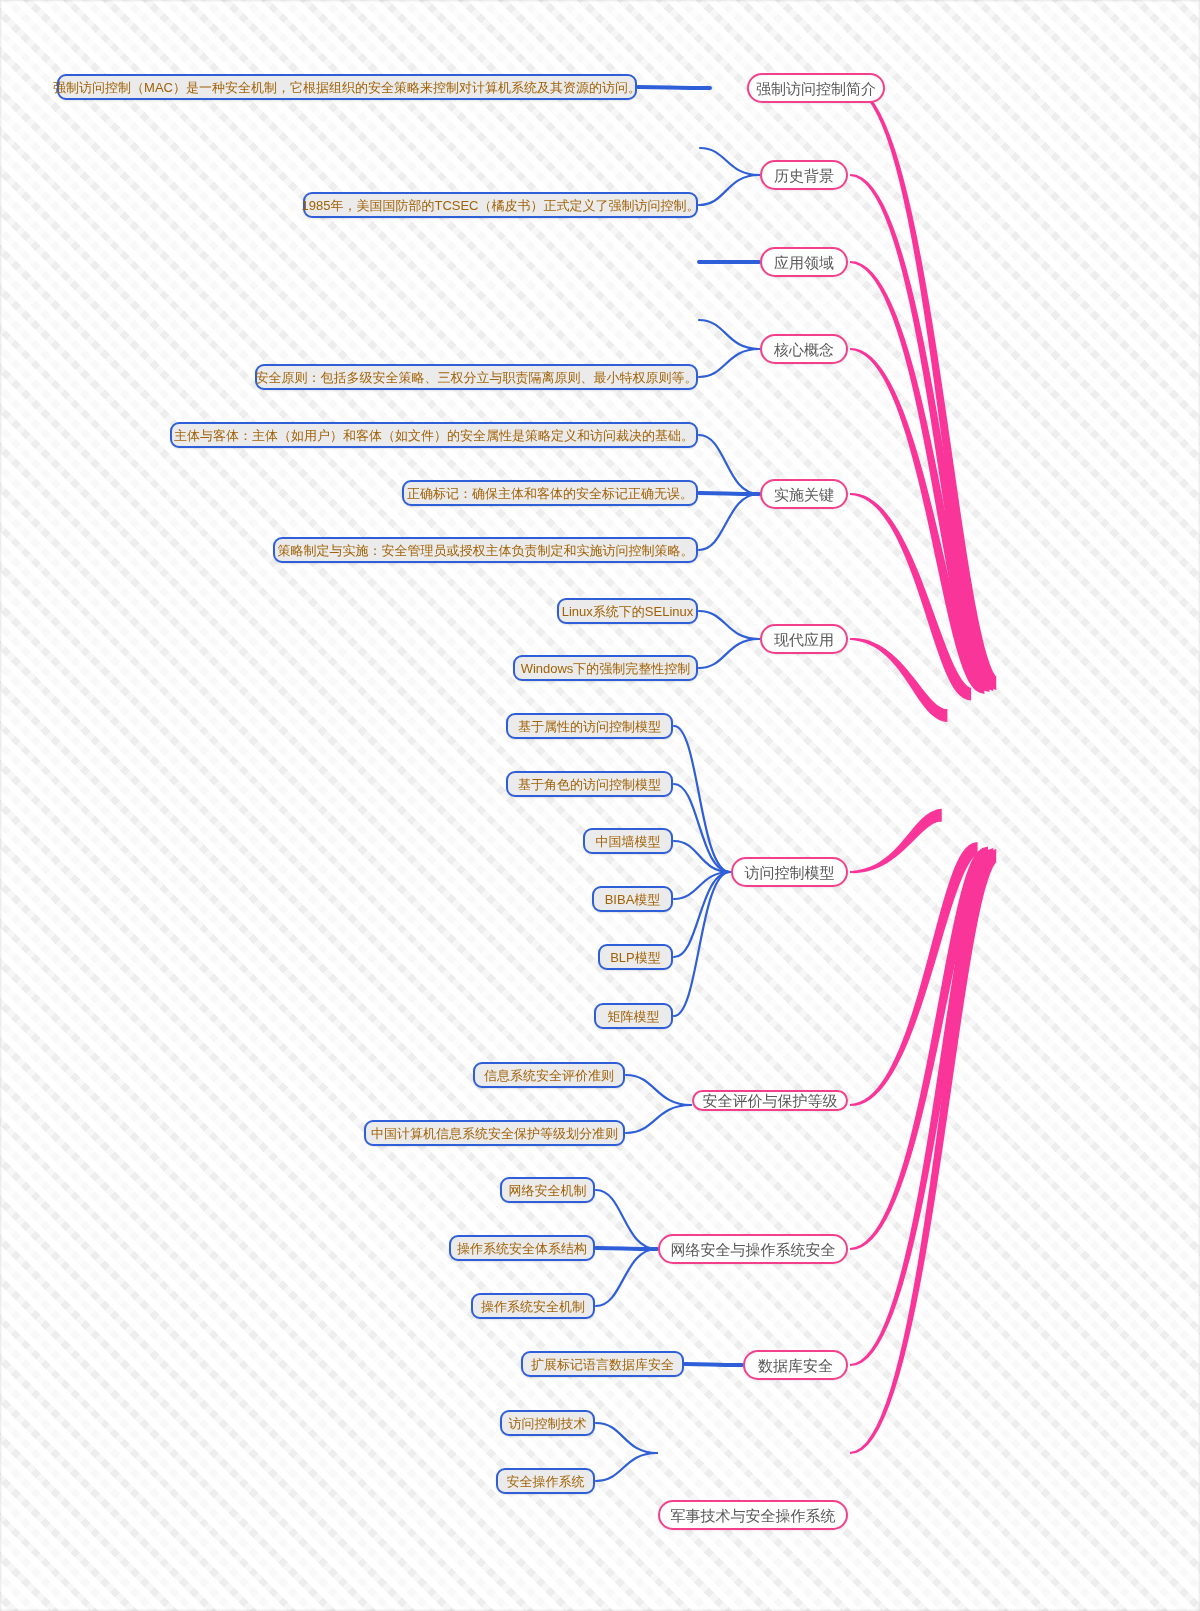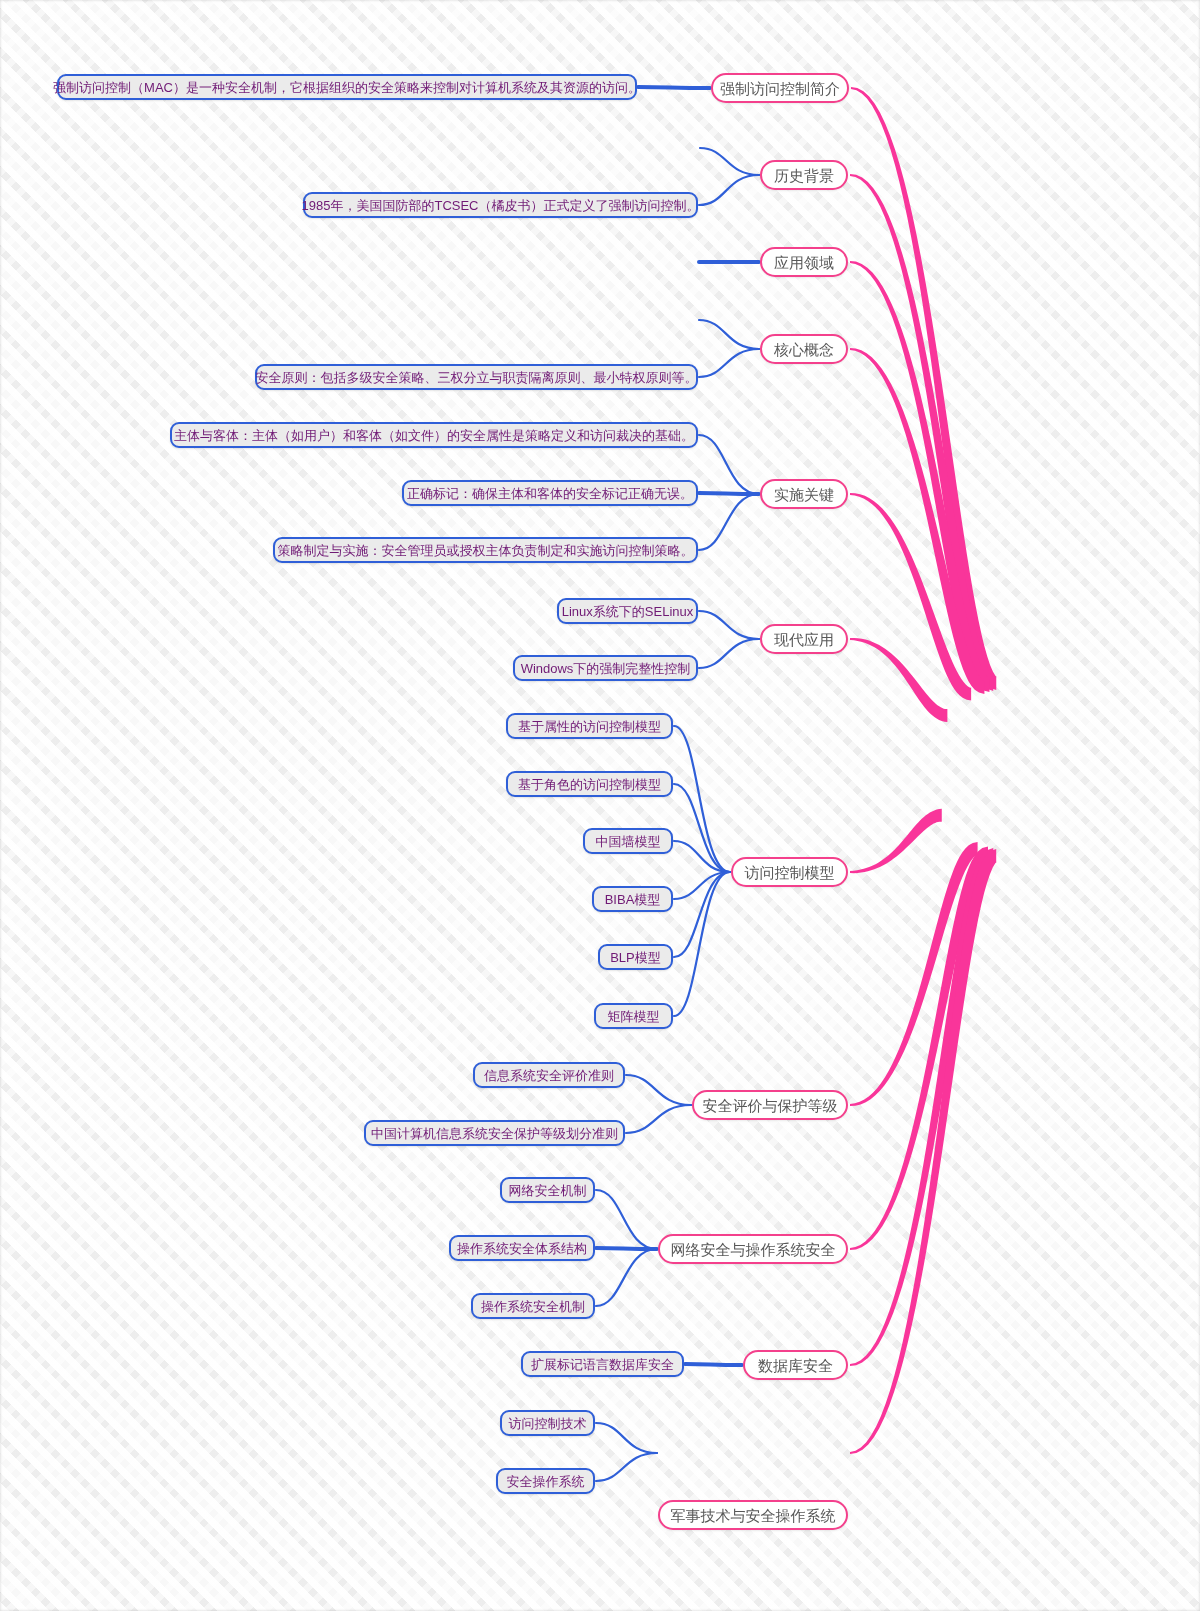--- a/index.html
+++ b/index.html
@@ -25,21 +25,21 @@
     display:flex;align-items:center;justify-content:center;
     white-space:nowrap;
     line-height:1;
   }
 
   
   .leaf{
     border:2px solid #2f5fd8;
     background:#ebebeb;
     border-radius:9px;
-    color:#701a75;
+    color:#a16207;
     font-size:13px;
     height:26px;
     padding:0 10px;
     box-shadow:0 1px 2px rgba(0,0,0,.10);
   }
 
   
   .branch{
     border:2px solid #f4408c;
     background:#ffffff;
@@ -101,21 +101,21 @@
       <path d="M657,1249 C623.45,1249 623.45,1306 596,1306" fill="none" stroke="#2f5fd8" stroke-width="2.2" stroke-linecap="round"></path>
       <path d="M993.27,848.12L986.89,850.18L982.50,854.43L979.12,859.91L976.13,866.65L973.30,874.70L970.57,884.07L967.89,894.70L965.24,906.51L962.61,919.44L959.98,933.40L957.36,948.29L954.72,964.03L952.06,980.53L949.38,997.68L946.67,1015.40L943.92,1033.60L941.12,1052.17L938.27,1071.02L935.37,1090.06L932.39,1109.19L929.35,1128.32L926.22,1147.35L923.02,1166.19L919.72,1184.74L916.32,1202.90L912.82,1220.58L909.20,1237.68L905.47,1254.11L901.62,1269.77L897.64,1284.57L893.52,1298.40L889.26,1311.17L884.86,1322.79L880.31,1333.15L875.61,1342.16L870.76,1349.73L865.78,1355.75L860.67,1360.16L855.43,1362.89L850.00,1363.90L850.00,1366.10L856.19,1365.23L862.17,1362.44L867.90,1357.88L873.39,1351.69L878.66,1343.98L883.74,1334.84L888.63,1324.37L893.36,1312.67L897.92,1299.83L902.34,1285.94L906.62,1271.10L910.76,1255.40L914.77,1238.95L918.67,1221.82L922.45,1204.13L926.12,1185.95L929.70,1167.40L933.18,1148.57L936.58,1129.54L939.89,1110.43L943.14,1091.31L946.31,1072.30L949.43,1053.48L952.49,1034.95L955.51,1016.81L958.48,999.16L961.42,982.08L964.34,965.69L967.23,950.07L970.10,935.33L972.96,921.57L975.82,908.88L978.67,897.38L981.52,887.18L984.36,878.39L987.15,871.17L989.85,865.69L992.23,862.21L993.69,860.94L993.27,861.12Z" fill="#f9359a"></path>
       <path d="M742,1365 C710.65,1365 710.65,1364 685,1364" fill="none" stroke="#2f5fd8" stroke-width="4" stroke-linecap="round"></path>
       <path d="M996.20,848.90L989.42,851.35L985.06,856.17L981.71,862.39L978.72,870.13L975.87,879.45L973.10,890.34L970.37,902.72L967.67,916.51L964.99,931.61L962.31,947.93L959.63,965.34L956.94,983.75L954.23,1003.05L951.49,1023.13L948.72,1043.87L945.91,1065.16L943.05,1086.90L940.15,1108.97L937.18,1131.26L934.14,1153.66L931.03,1176.06L927.84,1198.34L924.56,1220.40L921.19,1242.11L917.72,1263.38L914.14,1284.08L910.45,1304.11L906.64,1323.35L902.71,1341.69L898.64,1359.02L894.43,1375.22L890.08,1390.19L885.57,1403.80L880.92,1415.94L876.11,1426.51L871.15,1435.37L866.05,1442.43L860.83,1447.57L855.49,1450.74L850.00,1451.90L850.00,1454.10L856.36,1453.05L862.48,1449.76L868.32,1444.41L873.90,1437.16L879.27,1428.14L884.43,1417.45L889.41,1405.20L894.23,1391.51L898.88,1376.48L903.38,1360.23L907.74,1342.86L911.96,1324.49L916.05,1305.22L920.02,1285.17L923.88,1264.45L927.63,1243.18L931.27,1221.45L934.82,1199.40L938.28,1177.12L941.66,1154.74L944.97,1132.35L948.21,1110.09L951.39,1088.05L954.51,1066.35L957.58,1045.10L960.62,1024.42L963.62,1004.42L966.59,985.21L969.54,966.90L972.47,949.62L975.40,933.48L978.31,918.59L981.23,905.08L984.14,893.07L987.05,882.70L989.94,874.14L992.75,867.57L995.28,863.29L996.89,861.65L996.20,861.90Z" fill="#f9359a"></path>
       <path d="M657,1453 C623.45,1453 623.45,1423 596,1423" fill="none" stroke="#2f5fd8" stroke-width="2.2" stroke-linecap="round"></path>
       <path d="M657,1453 C623.45,1453 623.45,1481 596,1481" fill="none" stroke="#2f5fd8" stroke-width="2.2" stroke-linecap="round"></path>
     </svg>
 <div class="node leaf" style="left: 57px; top: 74px; width: 580px; height: 26px;">
       <span>强制访问控制（MAC）是一种安全机制，它根据组织的安全策略来控制对计算机系统及其资源的访问。</span>
     </div>
-    <div class="node branch" style="left: 711px; top: 73px; width: 138px; height: 30px;">
+    <div class="node branch" style="left: 747px; top: 73px; width: 138px; height: 30px;">
       <span>强制访问控制简介</span>
     </div>
     <div class="node leaf" style="left: 303px; top: 192px; width: 395px; height: 26px;">
       <span>1985年，美国国防部的TCSEC（橘皮书）正式定义了强制访问控制。</span>
     </div>
     <div class="node branch" style="left: 760px; top: 160px; width: 88px; height: 30px;">
       <span>历史背景</span>
     </div>
     <div class="node branch" style="left: 760px; top: 247px; width: 88px; height: 30px;">
       <span>应用领域</span>
@@ -167,21 +167,21 @@
     </div>
     <div class="node branch" style="left: 731px; top: 857px; width: 117px; height: 30px;">
       <span>访问控制模型</span>
     </div>
     <div class="node leaf" style="left: 473px; top: 1062px; width: 152px; height: 26px;">
       <span>信息系统安全评价准则</span>
     </div>
     <div class="node leaf" style="left: 364px; top: 1120px; width: 261px; height: 26px;">
       <span>中国计算机信息系统安全保护等级划分准则</span>
     </div>
-    <div class="node branch" style="left: 692px; top: 1090px; width: 156px; height: 30px;">
+    <div class="node branch" style="left: 692px; top: 1090px; width: 156px; height: 21px;">
       <span>安全评价与保护等级</span>
     </div>
     <div class="node leaf" style="left: 500px; top: 1177px; width: 95px; height: 26px;">
       <span>网络安全机制</span>
     </div>
     <div class="node leaf" style="left: 449px; top: 1235px; width: 146px; height: 26px;">
       <span>操作系统安全体系结构</span>
     </div>
     <div class="node leaf" style="left: 471px; top: 1293px; width: 124px; height: 26px;">
       <span>操作系统安全机制</span>

